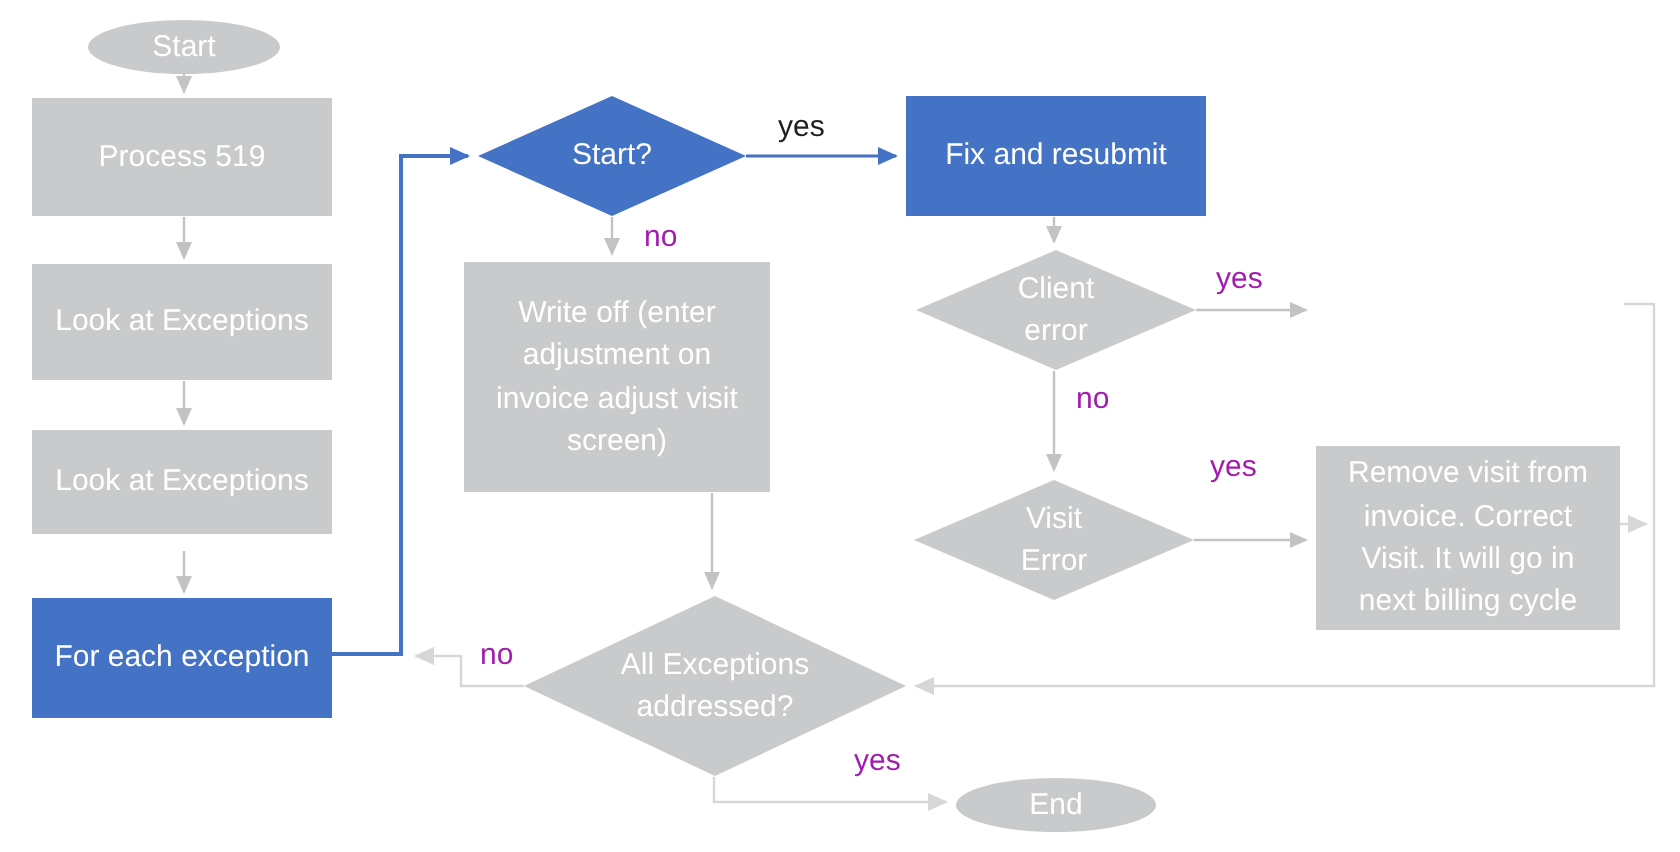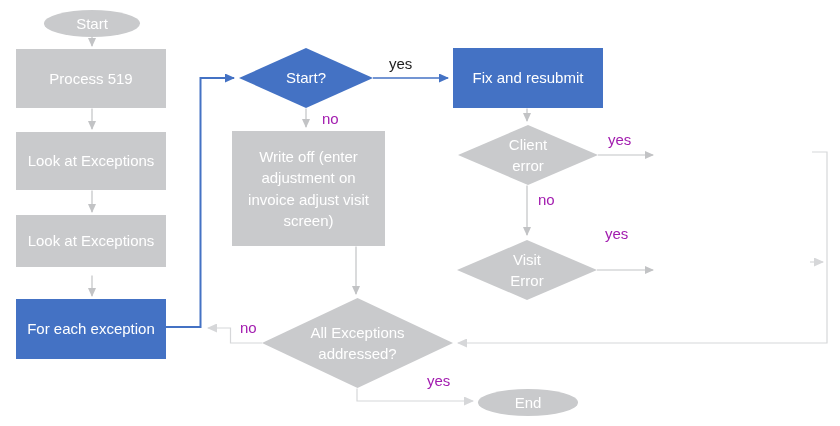--- a/index.html
+++ b/index.html
@@ -99,20 +99,23 @@
 
   <div class="node gray diamond" style="left:458px;top:125px;width:140px;height:60px">
     <span class="lbl" style="max-width:62px">Client error</span>
   </div>
 
 
   <div class="node gray diamond" style="left:457px;top:240px;width:140px;height:60px">
     <span class="lbl" style="max-width:52px">Visit Error</span>
   </div>
 
+  <div class="node gray pad" style="left:658px;top:223px;width:152px;height:92px">
+    <span class="lbl">Remove visit from invoice. Correct Visit. It will go in next billing cycle</span>
+  </div>
 
   <div class="node gray diamond" style="left:262px;top:298px;width:191px;height:90px">
     <span class="lbl" style="max-width:95px">All Exceptions addressed?</span>
   </div>
 
   <div class="node gray ellipse" style="left:478px;top:389px;width:100px;height:27px">
     <span class="lbl">End</span>
   </div>
 
   <span class="edge-label dark" style="left:389px;top:56px">yes</span>

